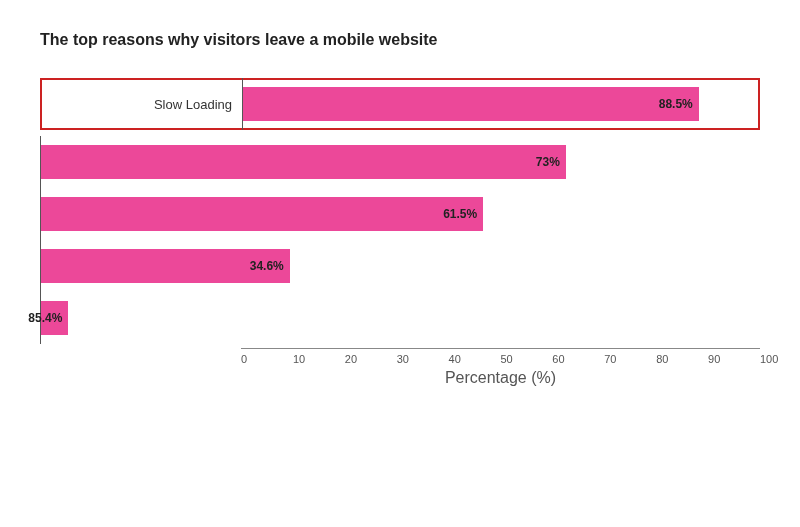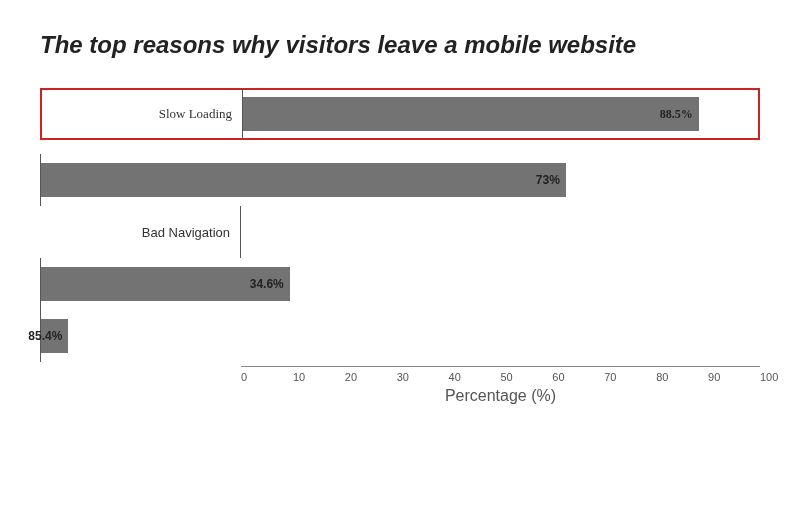--- a/index.html
+++ b/index.html
@@ -6,26 +6,25 @@
     body {
       background: #fff;
       font-family: -apple-system, BlinkMacSystemFont, 'Segoe UI', Arial, sans-serif;
       padding: 30px 40px;
       width: 800px;
       min-height: 527px;
       color: #222;
     }
 
     .chart-title {
-      font-size: 24px;
+      font-size: 16px;
       font-weight: 700;
       line-height: 1.25;
       margin-bottom: 28px;
       max-width: 600px;
-      font-style: italic;
     }
 
     .chart-container {
       display: flex;
       flex-direction: column;
       width: 100%;
     }
 
     .chart-body {
       display: flex;
@@ -35,22 +34,21 @@
 
     .bar-row {
       display: flex;
       align-items: center;
       height: 52px;
       position: relative;
     }
 
     .bar-row.highlighted {
       border: 2.5px solid #cc2222;
-      margin-bottom: 14px;
-      font-family: Liberation Serif, serif;
+      margin-bottom: 6px;
     }
 
     .label-col {
       width: 200px;
       min-width: 200px;
       text-align: right;
       padding-right: 10px;
       font-size: 13px;
       color: #333;
     }
@@ -66,21 +64,21 @@
       flex: 1;
       height: 100%;
       display: flex;
       align-items: center;
       padding-left: 0;
       background: #fff;
     }
 
     .bar {
       height: 34px;
-      background: #737373;
+      background: #ec4899;
       display: flex;
       align-items: center;
       justify-content: flex-end;
       padding-right: 6px;
       position: relative;
     }
 
     .bar-label {
       font-size: 12px;
       font-weight: 600;
@@ -165,22 +163,26 @@
       </div>
       <div class="bar-row">
         <div class="axis-line"></div>
         <div class="bar-area">
           <div class="bar" style="width: 73%; text-align: right;">
             <span class="bar-label">73%</span>
           </div>
         </div>
       </div>
       <div class="bar-row">
-        <div class="label-col">Bad Navigation</div>
-        <div class="axis-line"></div>
+        <div class="axis-line"></div>
+        <div class="bar-area">
+          <div class="bar" style="width: 61.5%;">
+            <span class="bar-label">61.5%</span>
+          </div>
+        </div>
       </div>
       <div class="bar-row">
         <div class="axis-line"></div>
         <div class="bar-area">
           <div class="bar" style="width: 34.6%;">
             <span class="bar-label">34.6%</span>
           </div>
         </div>
       </div>
       <div class="bar-row">

